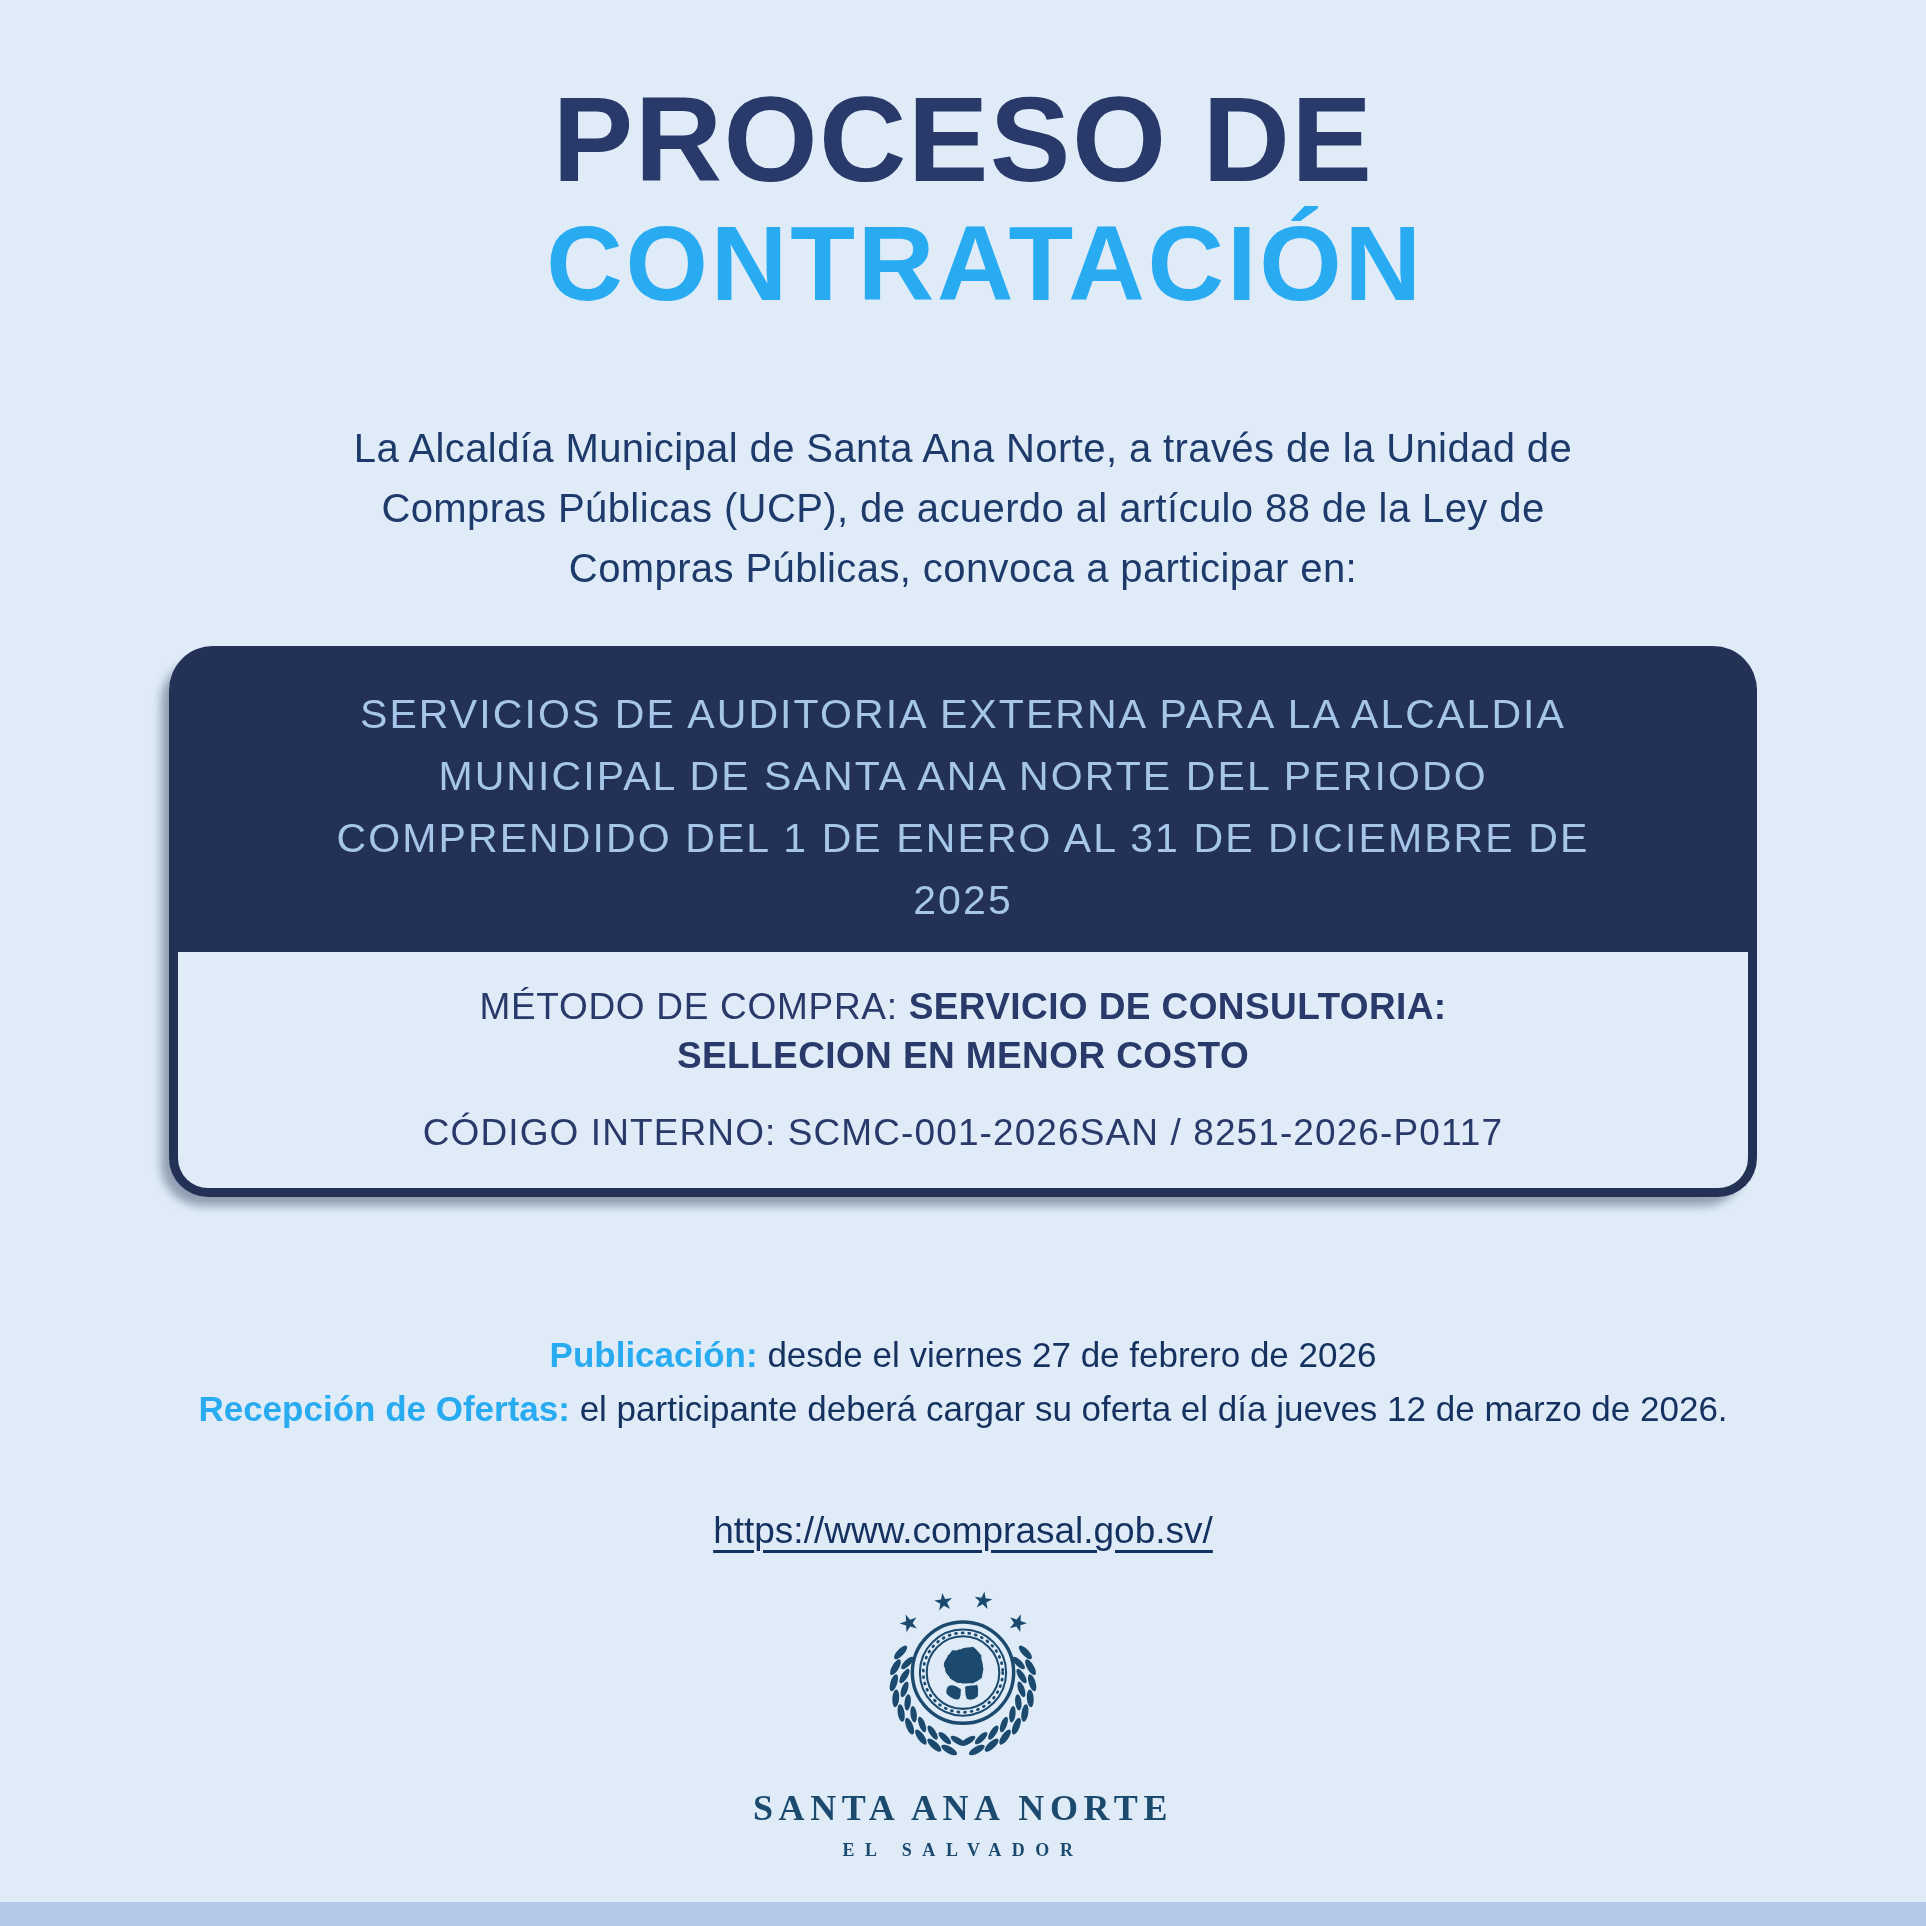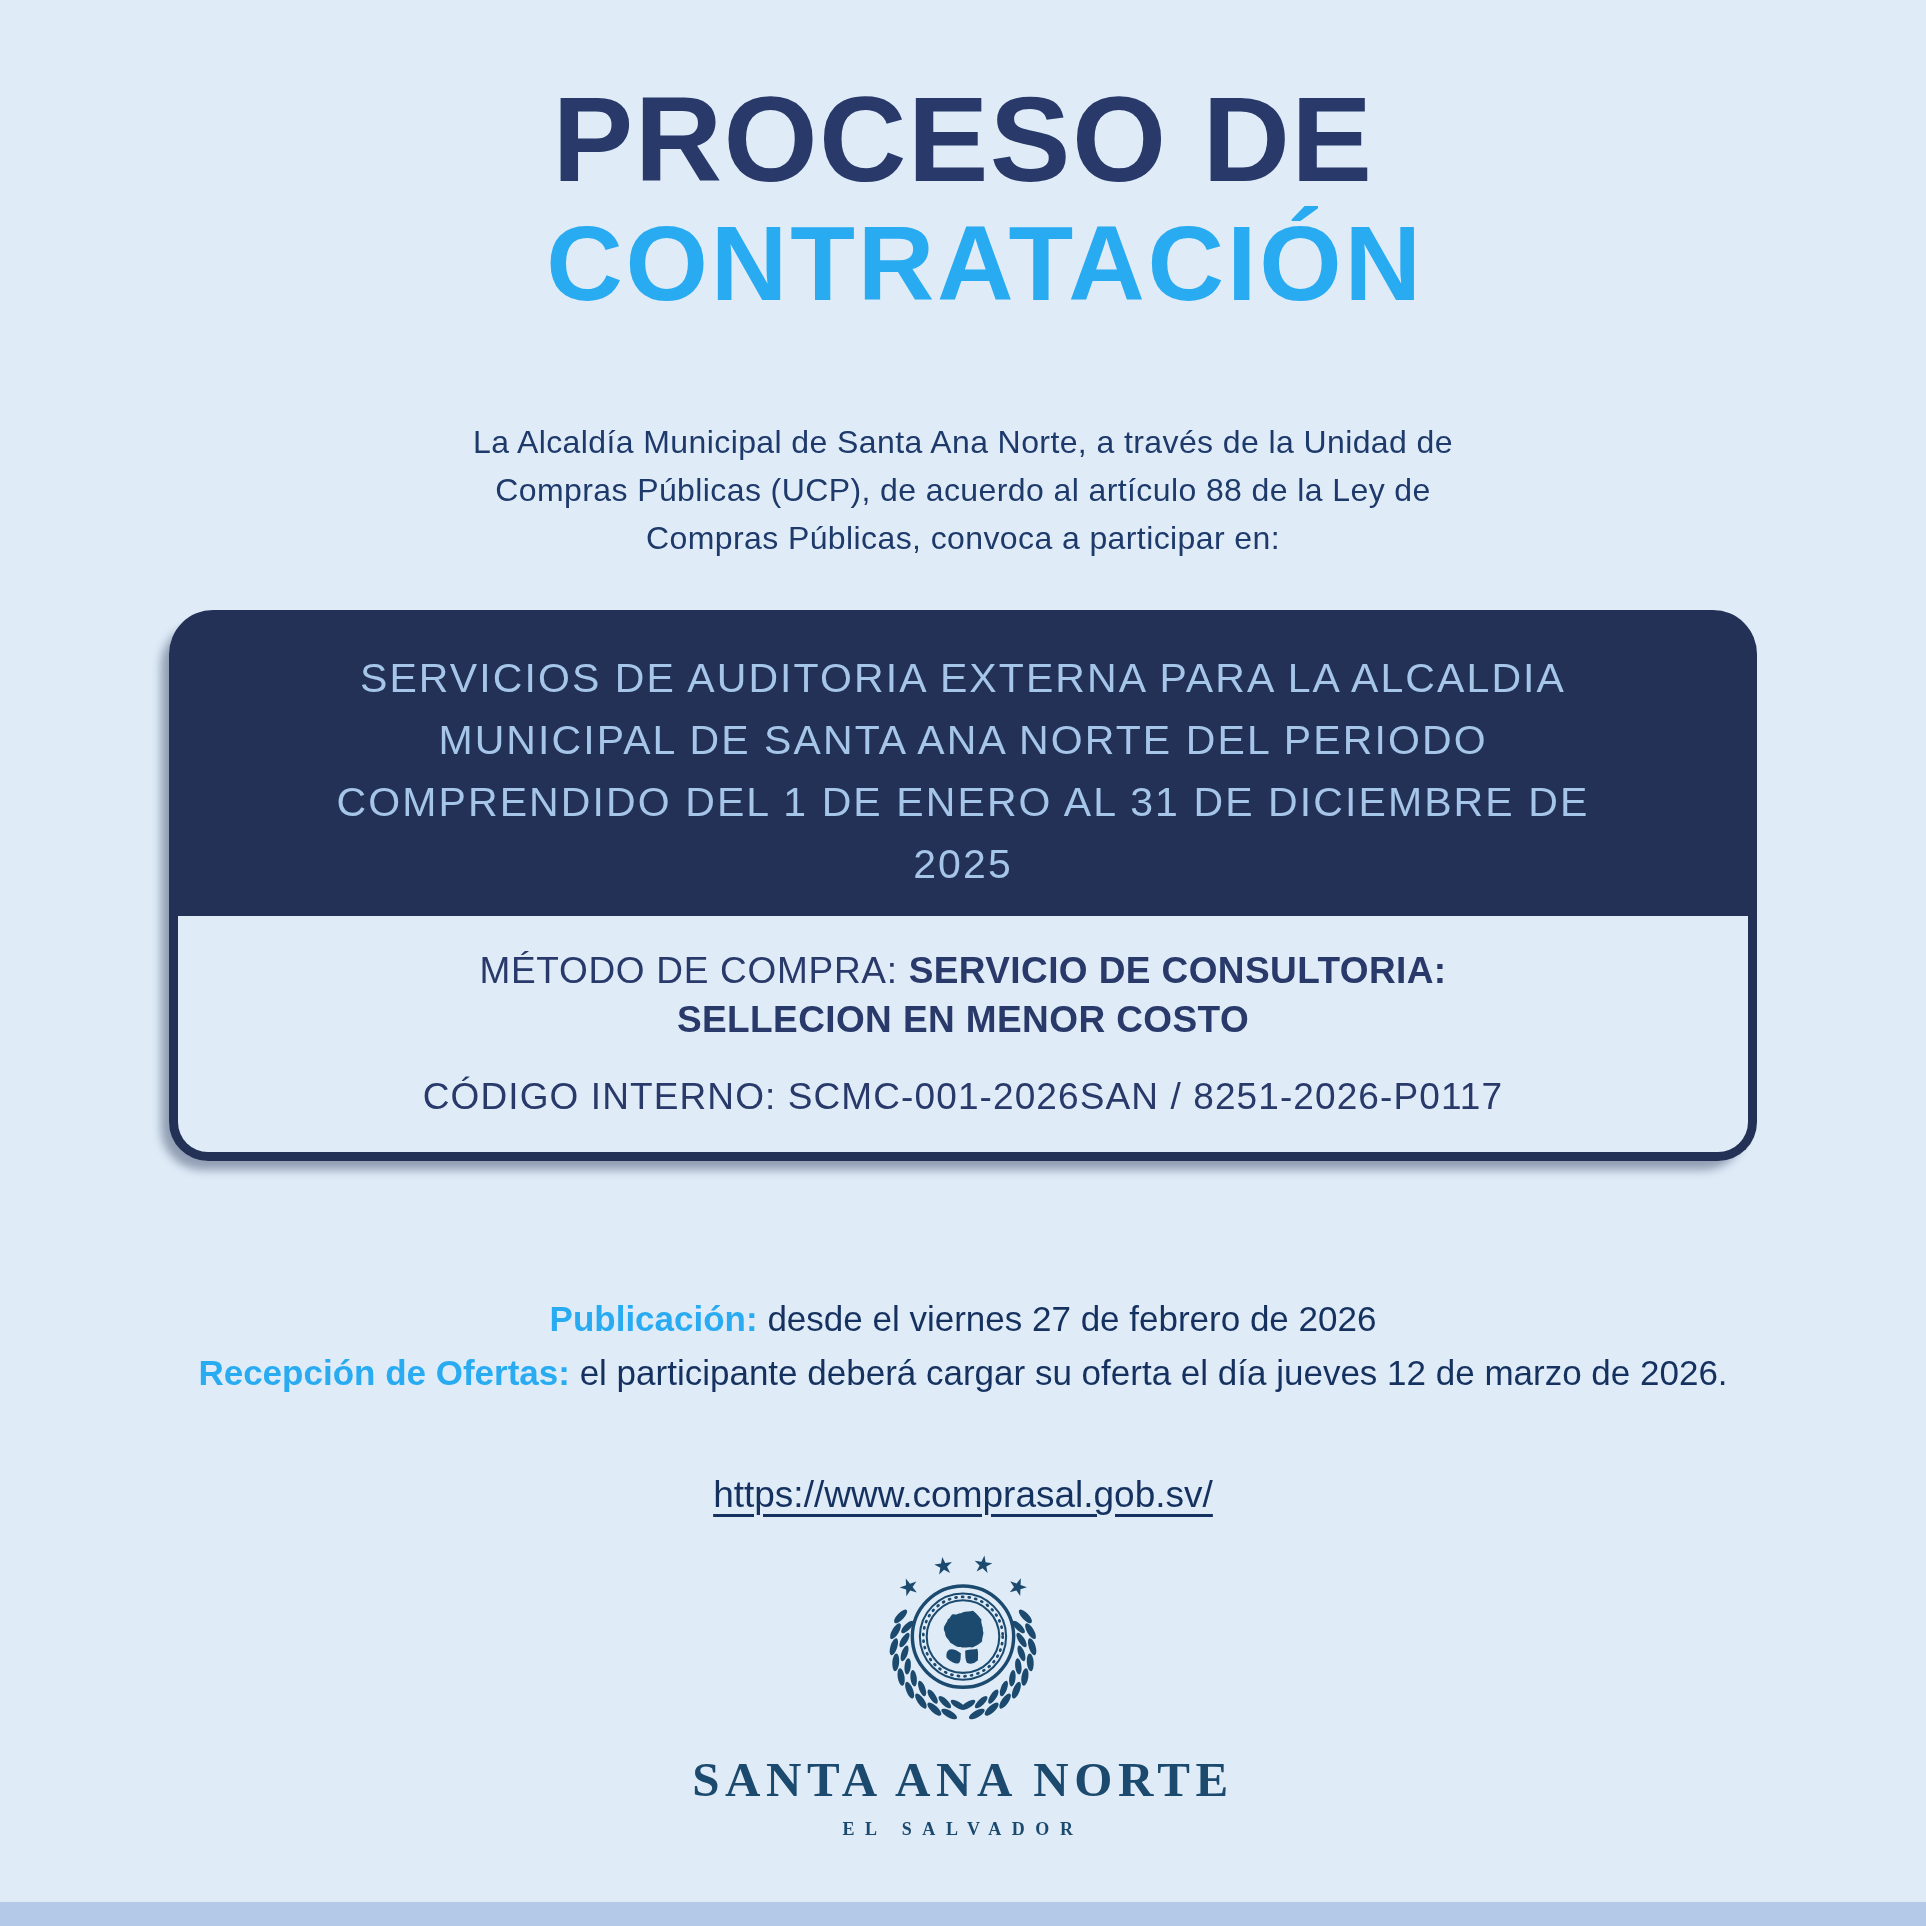--- a/index.html
+++ b/index.html
@@ -19,21 +19,21 @@
   }
   .title-line2{
     margin-top:10px;
     font-size:106px;font-weight:800;line-height:1;
     letter-spacing:2.8px;color:var(--cyan);padding-left:44px;
   }
 
   
   .intro{
     margin-top:102px;
-    font-size:32px;line-height:1.5;
+    font-size:40px;line-height:1.5;
     color:var(--text-navy);
     letter-spacing:0.4px;
   }
   .intro span{display:block;}
 
   
   .card{
     width:1588px;margin:48px auto 0;
     border-radius:44px;
     box-shadow:-10px 11.3px 10px -2.8px rgba(28,40,74,.40);
@@ -71,21 +71,21 @@
 
   
   .url-row{margin-top:73px;font-size:37px;}
   .url-row a{color:var(--date-navy);text-decoration:underline;text-underline-offset:7px;text-decoration-thickness:2.8px;}
 
   
   .logo{margin-top:30px;}
   .logo svg{width:178px;height:199px;}
   .logo-name{
     font-family:"Liberation Serif",serif;font-weight:700;
-    font-size:49px;letter-spacing:5.6px;
+    font-size:36px;letter-spacing:5.6px;
     color:var(--logo-navy);margin-top:4.2px;
   }
   .logo-sub{
     font-family:"Liberation Serif",serif;font-weight:700;
     font-size:18px;letter-spacing:10.6px;
     color:var(--logo-navy);margin-top:11.3px;
   }
   .logo-star{font:34px "DejaVu Sans",sans-serif;}
 
   

